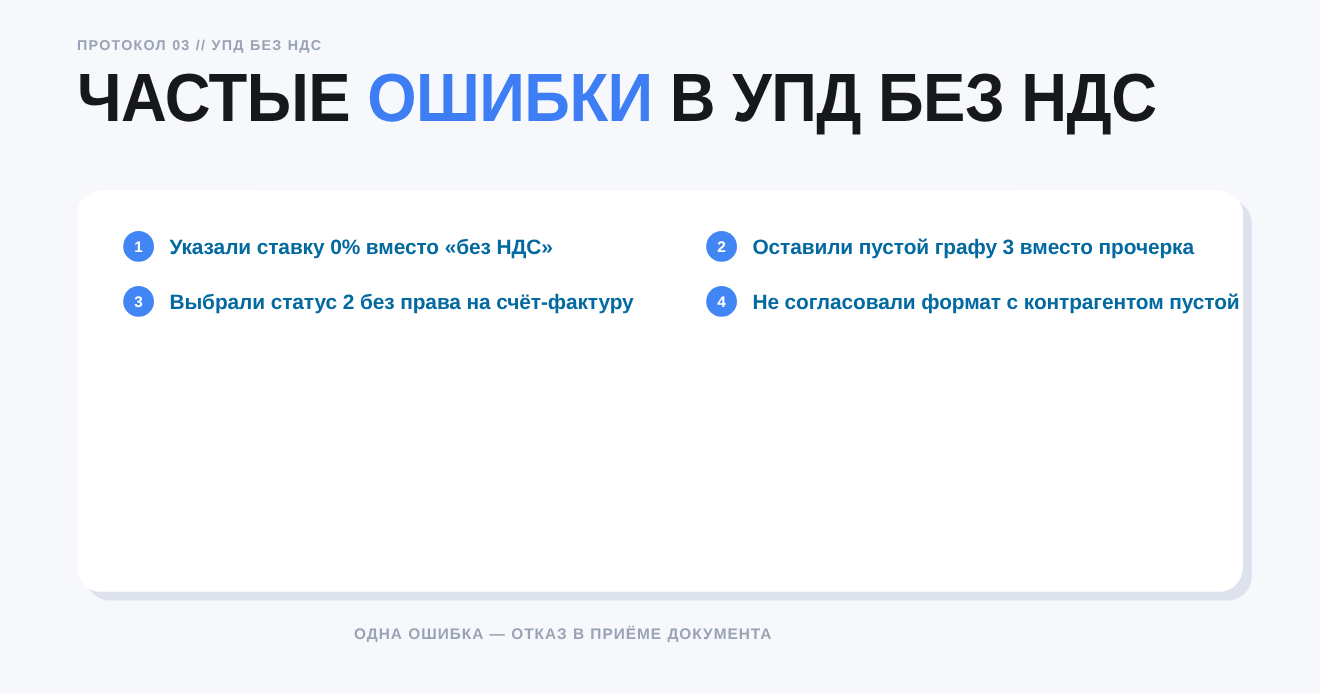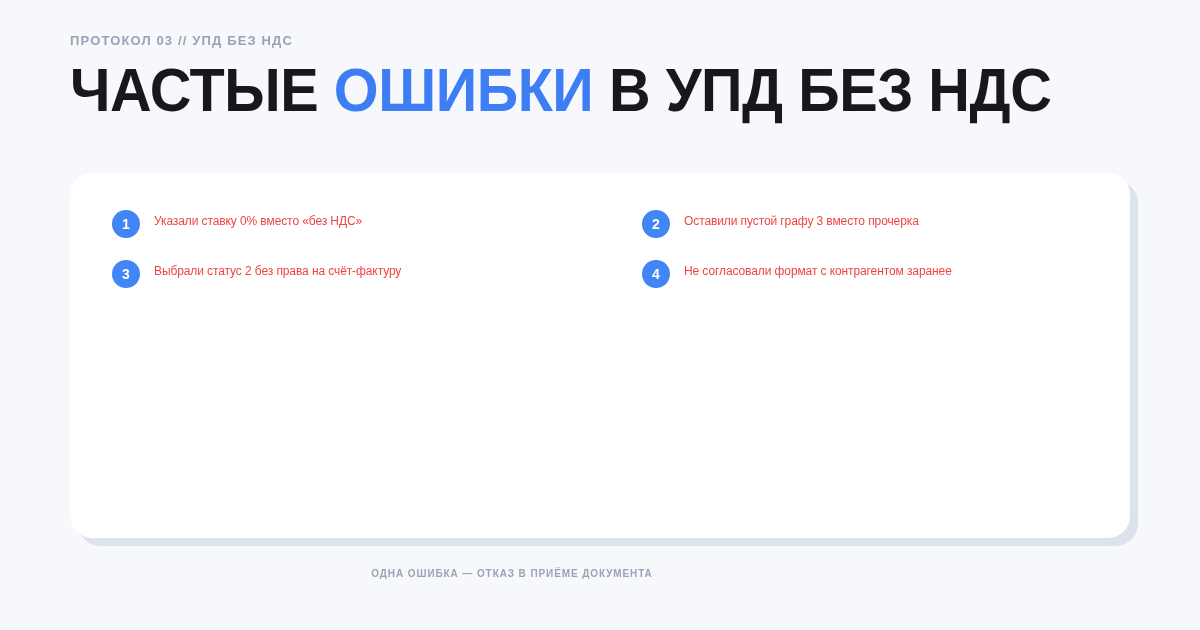--- a/index.html
+++ b/index.html
@@ -112,36 +112,36 @@
     font-size: 14px;
     font-weight: 700;
     display: flex;
     align-items: center;
     justify-content: center;
     line-height: 1;
     margin-top: 1px;
   }
 
   .item-text {
-    font-size: 12px;
-    font-weight: 400;
+    font-size: 19px;
+    font-weight: 700;
     line-height: 1.34;
-    color: #ef4444;
+    color: #0369a1;
     letter-spacing: -0.1px;
     padding-top: 4px;
   }
 
   
   .footer {
     position: absolute;
     left: 0;
     right: 0;
     top: 568px;
     text-align: center;
-    font-size: 10px;
+    font-size: 14px;
     font-weight: 700;
     letter-spacing: 0.9px;
     color: #9aa3b5;
     text-transform: uppercase;
   }
 </style>
 </head>
 <body>
 
 <div class="slide">
@@ -166,21 +166,21 @@
           <div class="item-text">Оставили пустой графу 3 вместо прочерка</div>
         </div>
 
         <div class="item">
           <div class="badge">3</div>
           <div class="item-text">Выбрали статус 2 без права на счёт-фактуру</div>
         </div>
 
         <div class="item">
           <div class="badge">4</div>
-          <div class="item-text">Не согласовали формат с контрагентом заранее</div>
+          <div class="item-text">Не согласовали формат с контрагентом пустой</div>
         </div>
 
       </div>
     </div>
   </div>
 
   <div class="footer">ОДНА ОШИБКА — ОТКАЗ В ПРИЁМЕ ДОКУМЕНТА</div>
 
 </div>
 

